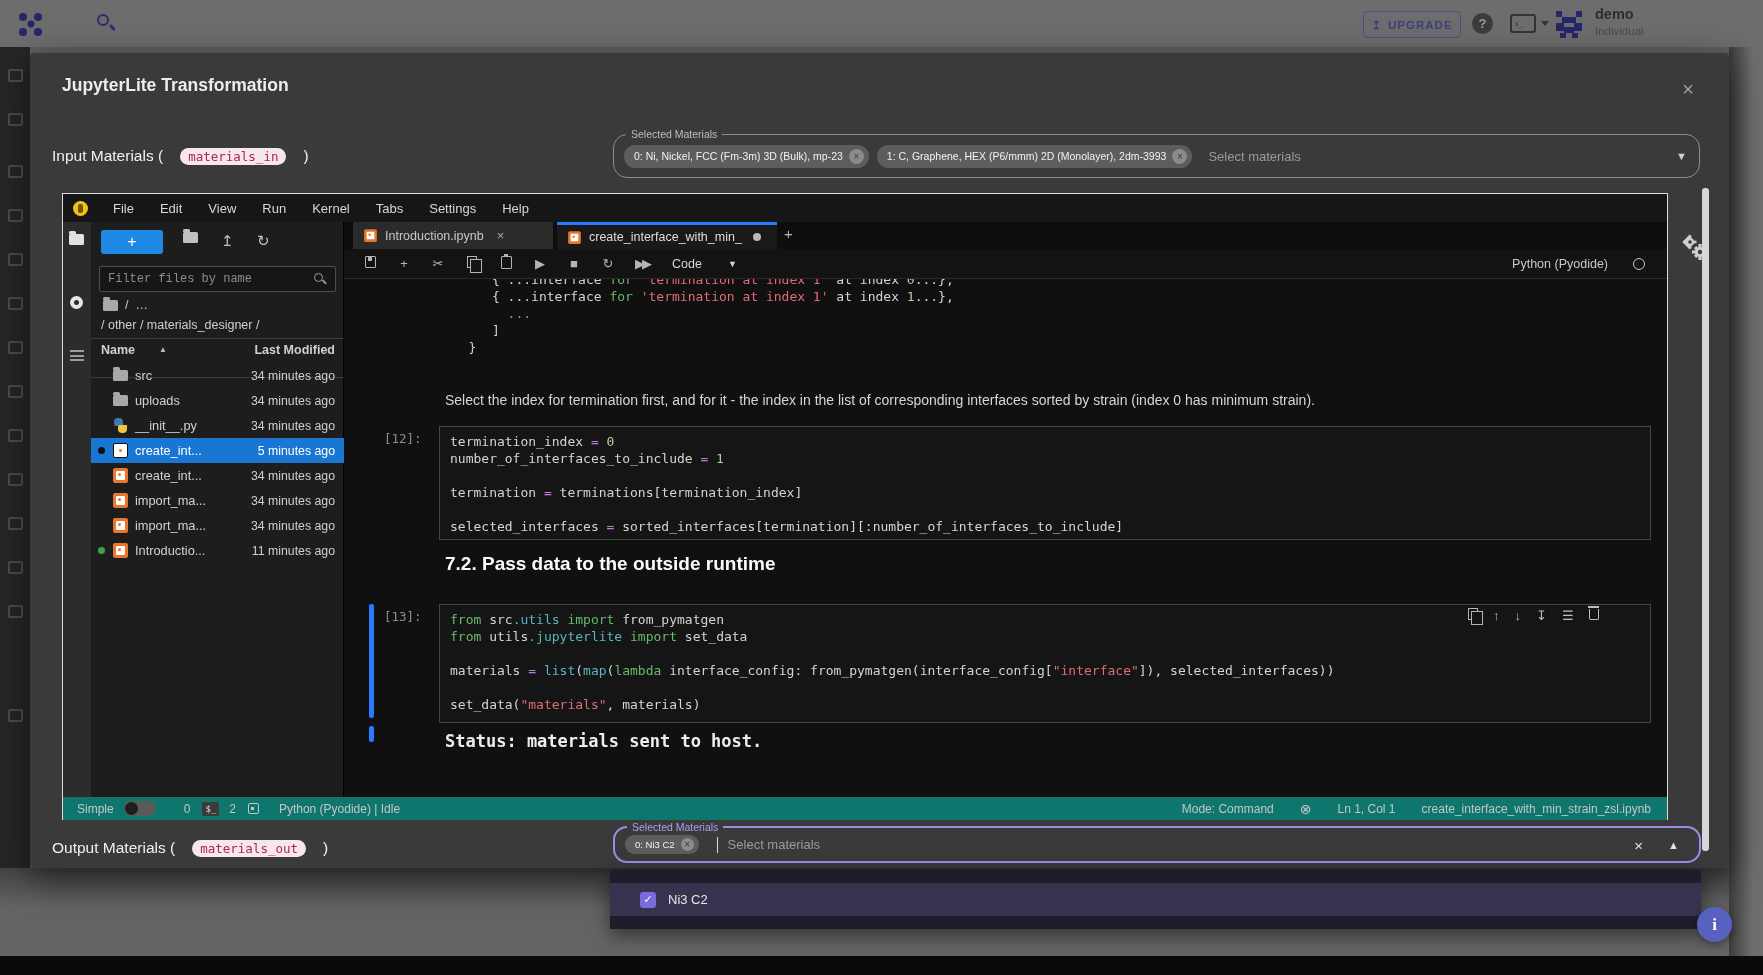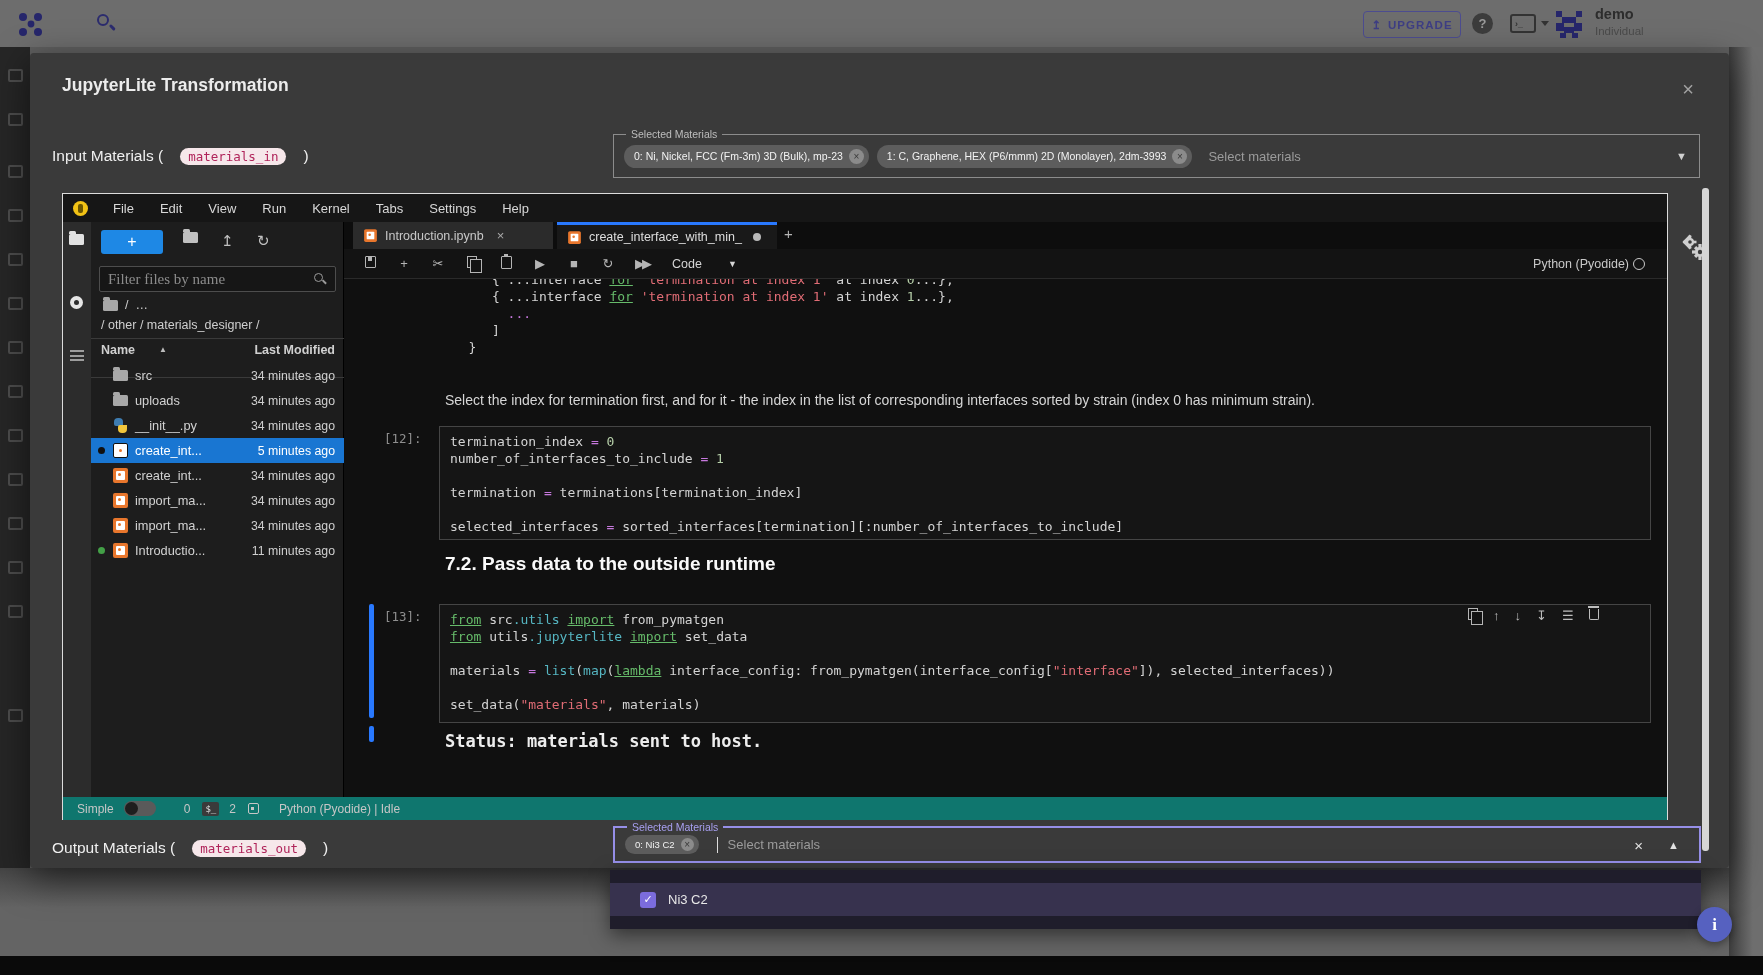--- a/index.html
+++ b/index.html
@@ -30,21 +30,21 @@
   
   .dialog { left:30px; top:53px; width:1699px; height:815px; background:#3a3a3a; border-radius:4px; box-shadow:0 10px 36px rgba(0,0,0,.55); }
   .dialog-title { left:32px; top:22px; color:#ececec; font-size:17.5px; font-weight:bold; }
   .dialog-close { left:1646px; top:24px; width:24px; height:24px; color:#a2a2a2; font-size:20px; display:flex; align-items:center; justify-content:center; cursor:pointer; }
   .io-label { color:#f0f0f0; font-size:15.5px; display:flex; align-items:center; gap:15px; }
   .code-pill { font-family:"DejaVu Sans Mono", monospace; font-size:12.5px; color:#b0245a; background:#f6e7ea; border-radius:10px; padding:1px 8px; margin:0 2px; }
   .gear-wrap { left:1648px; top:180px; width:34px; height:30px; color:#cfcfcf; }
   .dlg-scrollbar { left:1672px; top:135px; width:7px; height:663px; background:#d6d6d6; border-radius:3px; }
 
   
-  .mat-select { border:1px solid #8c8c8c; border-radius:0; background:#3a3a3a; }
+  .mat-select { border:1px solid #8c8c8c; border-radius:14px; background:#3a3a3a; }
   .mat-select .legend { position:absolute; left:12px; top:-7px; font-size:10.5px; color:#bdbdbd; background:#3a3a3a; padding:0 5px; }
   .mat-select.focused { border:2px solid #968fe8; }
   .mat-select.focused .legend { color:#a79ff0; }
   .chips { position:absolute; left:10px; top:0; height:100%; display:flex; align-items:center; gap:8px; }
   .chip { background:#5d5d5d; border-radius:12px; height:23px; display:flex; align-items:center; padding:0 5px 0 10px; color:#f2f2f2; font-size:10.5px; white-space:nowrap; }
   .chip.small { height:19px; font-size:9.5px; }
   .chip-x { width:15px; height:15px; margin-left:6px; border-radius:50%; background:#8b8b8b; color:#3a3a3a; font-size:10px; display:flex; align-items:center; justify-content:center; }
   .placeholder { color:#9b9b9b; font-size:13px; margin-left:8px; white-space:nowrap; }
   .caret-line { width:1px; height:16px; background:#dcdcdc; margin-left:10px; }
   .sel-arrow { position:absolute; right:12px; top:50%; transform:translateY(-50%); color:#d0d0d0; font-size:11px; }
@@ -65,21 +65,21 @@
   .lb-folder .folder-glyph { background:#e2e2e2; }
   .lb-circle { position:absolute; left:7px; top:74px; width:13px; height:13px; border-radius:50%; background:#e6e6e6; }
   .lb-circle::after { content:""; position:absolute; left:4px; top:4px; width:5px; height:5px; border-radius:50%; background:#2c2c2c; }
   .lb-list { position:absolute; left:7px; top:128px; width:14px; height:11px; border-top:2px solid #9d9d9d; border-bottom:2px solid #9d9d9d; }
   .lb-list::after { content:""; display:block; margin-top:3px; height:2px; background:#9d9d9d; }
 
   .jl-files { width:253px; background:#1d1d1d; position:relative; flex:none; border-right:1px solid #000; }
   .fb-newbtn { position:absolute; left:10px; top:8px; width:62px; height:24px; background:#1e88e5; border-radius:3px; color:#fff; font-size:16px; display:flex; align-items:center; justify-content:center; }
   .fb-icon { position:absolute; top:10px; color:#c0c0c0; font-size:15px; }
   .fb-filter { position:absolute; left:8px; top:44px; width:237px; height:26px; background:#161616; border:1px solid #4d4d4d; border-radius:2px; }
-  .fb-filter input { width:200px; height:100%; background:transparent; border:0; outline:none; color:#cfcfcf; font-size:15px; padding-left:8px; font-family:Liberation Serif, serif; }
+  .fb-filter input { width:200px; height:100%; background:transparent; border:0; outline:none; color:#cfcfcf; font-size:12px; padding-left:8px; font-family:Liberation Mono, monospace; }
   .fb-filter input::placeholder { color:#8c8c8c; }
   .fb-mag { position:absolute; right:8px; top:6px; width:13px; height:13px; }
   .fb-mag .lens { position:absolute; width:9px; height:9px; border:1.5px solid #9a9a9a; border-radius:50%; }
   .fb-mag .handle { position:absolute; left:8px; top:8px; width:5px; height:1.5px; background:#9a9a9a; transform:rotate(45deg); }
   .fb-crumb1 { position:absolute; left:12px; top:76px; display:flex; align-items:center; gap:7px; color:#cfcfcf; font-size:12.5px; }
   .fb-crumb2 { position:absolute; left:10px; top:96px; color:#cfcfcf; font-size:12.5px; }
   .fb-head { position:absolute; left:0; top:116px; width:253px; height:40px; border-top:1px solid #3a3a3a; border-bottom:1px solid #3a3a3a; color:#d0d0d0; font-size:12.5px; font-weight:bold; }
   .fb-head .nm { position:absolute; left:10px; top:4px; }
   .fb-head .sort { position:absolute; left:68px; top:6px; font-size:8px; color:#bdbdbd; }
   .fb-head .lm { position:absolute; right:9px; top:4px; }
@@ -108,27 +108,27 @@
   .tab-plus { position:absolute; left:440px; top:3px; color:#b5b5b5; font-size:15px; }
   .nb-toolbar { position:absolute; left:0; top:27px; width:100%; height:30px; background:#131313; border-bottom:1px solid #2a2a2a; display:flex; align-items:center; color:#b5b5b5; }
   .tbi { margin-left:18px; font-size:13px; width:16px; text-align:center; flex:none; }
   .ico-save { width:11px; height:12px; border:1.5px solid #b5b5b5; border-radius:1px; position:relative; }
   .ico-save::after { content:""; position:absolute; left:2px; top:0; width:4px; height:4px; background:#b5b5b5; }
   .ico-copy { width:10px; height:12px; border:1.5px solid #b5b5b5; position:relative; background:#131313; }
   .ico-copy::before { content:""; position:absolute; left:2px; top:2px; width:10px; height:12px; border:1.5px solid #b5b5b5; background:#131313; }
   .ico-paste { width:11px; height:13px; border:1.5px solid #b5b5b5; border-radius:1px; position:relative; }
   .ico-paste::after { content:""; position:absolute; left:2px; top:-3px; width:4px; height:3px; background:#b5b5b5; }
   .code-select { margin-left:22px; font-size:12.5px; color:#d6d6d6; display:flex; gap:26px; align-items:center; }
-  .kernel-right { position:absolute; right:22px; top:0; height:30px; display:flex; align-items:center; gap:4px; font-size:12.5px; color:#c9c9c9; }
+  .kernel-right { position:absolute; right:22px; top:0; height:30px; display:flex; align-items:center; gap:25px; font-size:12.5px; color:#c9c9c9; }
   .kernel-circle { width:12px; height:12px; border:1.5px solid #c9c9c9; border-radius:50%; }
 
   .nb-content { position:absolute; left:0; top:57px; width:100%; height:518px; background:#101010; overflow:hidden; }
   .mono, .cl { font-family:"DejaVu Sans Mono", monospace; font-size:13px; }
   .cl { height:17px; line-height:17px; white-space:pre; }
-  .tok-d { color:#d4d4d4; } .tok-kw { color:#66bb6a;text-decoration:underline; } .tok-num { color:#b5cea8; }
+  .tok-d { color:#d4d4d4; } .tok-kw { color:#66bb6a; } .tok-num { color:#b5cea8; }
   .tok-str { color:#e06c75; } .tok-op { color:#c678dd; } .tok-bi { color:#56b6c2; }
   .pre-block { position:absolute; left:101px; top:-8px; }
   .md-text { position:absolute; left:101px; top:113px; color:#d6d6d6; font-size:14px; }
   .cell-prompt { position:absolute; left:40px; color:#8f8f8f; font-family:"DejaVu Sans Mono",monospace; font-size:12.5px; }
   .code-cell { position:absolute; left:95px; width:1212px; background:#151515; border:1px solid #454545; padding:6px 10px; }
   .nb-heading { position:absolute; left:101px; top:274px; color:#fafafa; font-size:19px; font-weight:bold; }
   .active-bar { position:absolute; left:25px; width:5px; background:#2979ff; border-radius:2px; }
   .cell-toolbar { position:absolute; left:1124px; top:329px; display:flex; gap:15px; color:#bdbdbd; font-size:13px; align-items:center; z-index:3; }
   .ico-trash { width:10px; height:11px; border:1.5px solid #bdbdbd; border-top:0; border-radius:0 0 2px 2px; position:relative; }
   .ico-trash::before { content:""; position:absolute; left:-2px; top:-3px; width:11px; height:1.5px; background:#bdbdbd; }
@@ -440,20 +440,26 @@
       </div>
 
       <div class="jl-status">
         <span class="st">Simple</span>
         <span class="toggle"></span>
         <span class="st" style="margin-left:28px">0</span>
         <span class="term-badge">$_</span>
         <span class="st" style="margin-left:10px">2</span>
         <span class="chip-icon"></span>
         <span class="st" style="margin-left:20px">Python (Pyodide) | Idle</span>
+        <span class="status-right">
+          <span>Mode: Command</span>
+          <span style="font-size:14px">⊗</span>
+          <span>Ln 1, Col 1</span>
+          <span>create_interface_with_min_strain_zsl.ipynb</span>
+        </span>
       </div>
     </div>
 
     <div class="abs io-label" style="left:22px; top:786px">
       <span>Output Materials (</span>
         <span class="code-pill">materials_out</span>
         <span>)</span>
     </div>
     <div class="abs mat-select focused" style="left:583px; top:773px; width:1088px; height:37px">
       <span class="legend">Selected Materials</span>

